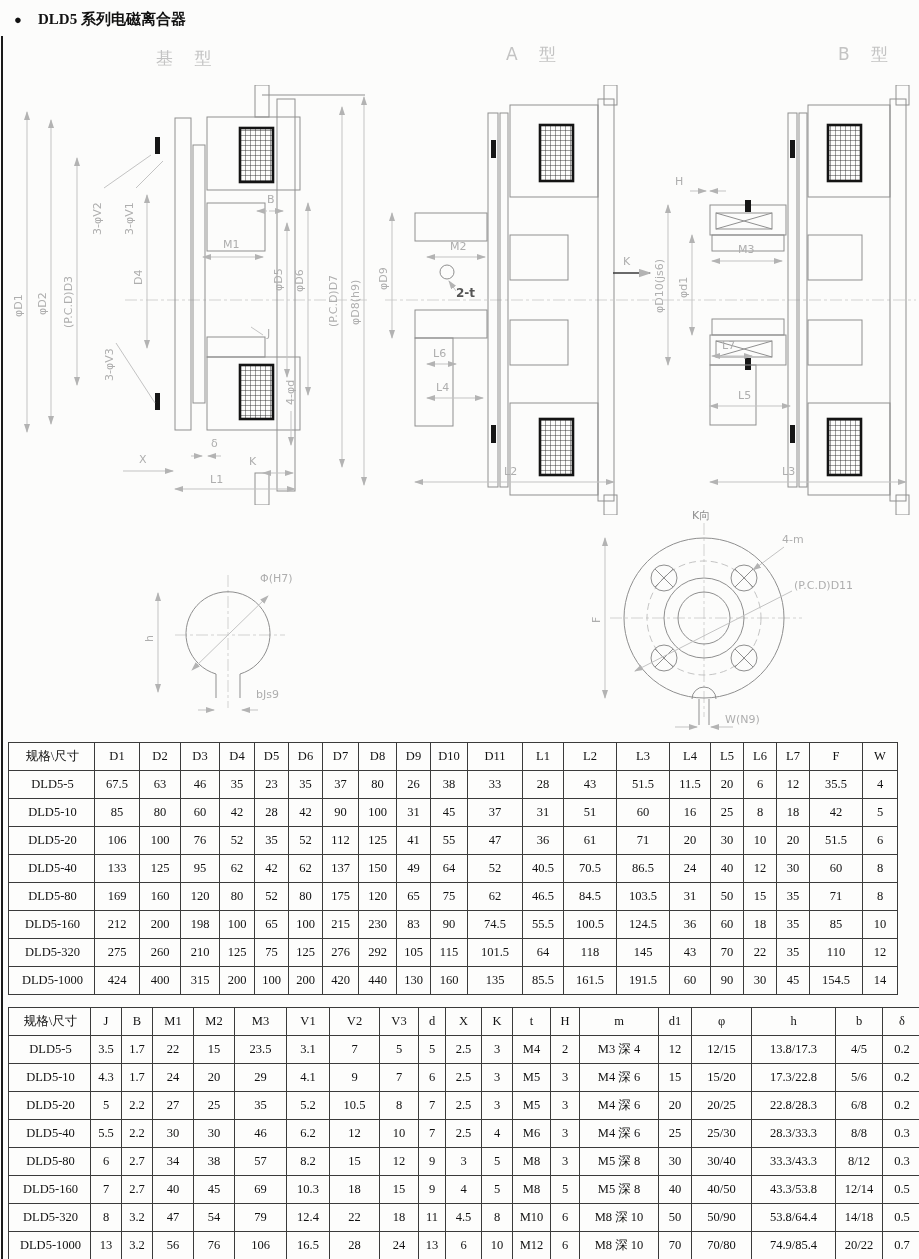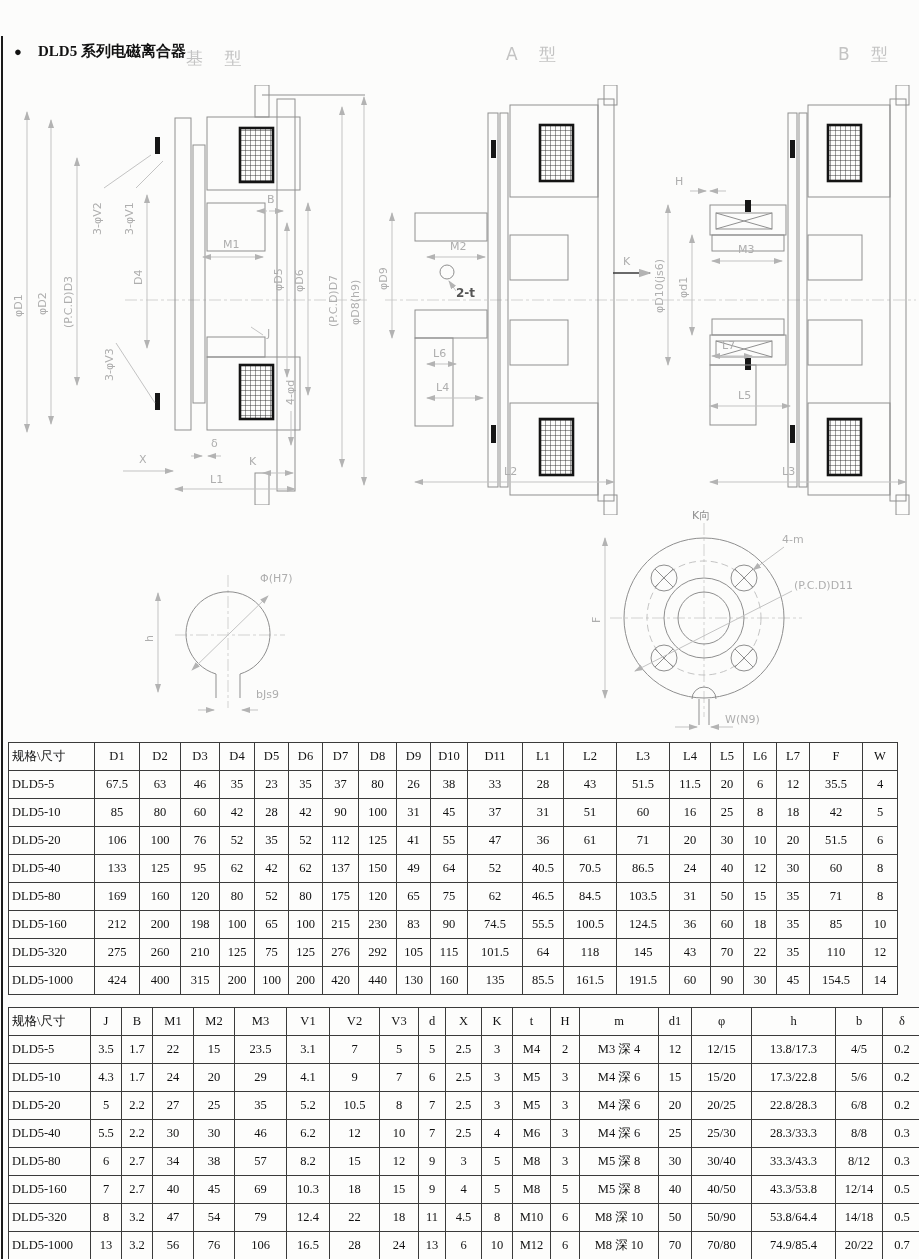--- a/index.html
+++ b/index.html
@@ -1,48 +1,48 @@
 <!DOCTYPE html>
 <html><head>
 <meta charset="utf-8">
 <style>
   html,body{margin:0;padding:0;background:#fff;}
   #page{position:relative;width:919px;height:1259px;background:#fcfcfb;overflow:hidden;
         font-family:"Liberation Serif",serif;color:#111;}
   #leftrule{position:absolute;left:1px;top:36px;width:2px;height:1223px;background:#1a1a1a;}
-  #title{position:absolute;left:14px;top:10px;font-size:15px;font-weight:bold;margin-top:32px;}
+  #title{position:absolute;left:14px;top:10px;font-size:15px;font-weight:bold;}
   #title .bullet{display:inline-block;width:24px;font-size:13px;}
   .dwg-title{position:absolute;font-family:"DejaVu Sans",sans-serif;font-size:17px;
              color:#c3c3c3;letter-spacing:8px;white-space:nowrap;}
   svg{position:absolute;}
   svg text{font-family:"DejaVu Sans",sans-serif;font-size:11px;fill:#aeaeae;}
   svg text.dark{fill:#555;font-weight:bold;font-size:12px;}
   .out{stroke:#8f8f8f;stroke-width:1;fill:none;}
   .hat{stroke:#9a9a9a;stroke-width:0.8;}
   .coil{stroke:#141414;stroke-width:2.6;}
   .dim{stroke:#c3c3c3;stroke-width:1;fill:none;}
   .cl{stroke:#c0c0c0;stroke-width:0.7;stroke-dasharray:12 3 3 3;fill:none;}
   .dash{stroke:#b5b5b5;stroke-width:0.8;stroke-dasharray:7 4;fill:none;}
   .blk{fill:#161616;stroke:none;}
   table{position:absolute;border-collapse:collapse;table-layout:fixed;background:#fdfdfc;}
   th,td{border:1px solid #3b3b3b;text-align:center;font-size:12.5px;font-weight:normal;
         height:27px;padding:0 1px;overflow:hidden;white-space:nowrap;}
-  th:first-child,td:first-child{text-align:left;padding-left:3px;}
+  th:first-child,td:first-child{text-align:center;padding-left:3px;}
 </style>
 </head>
 <body>
 
 <div id="page">
   <div id="leftrule"></div>
 
   <div id="title">
     <span class="bullet">●</span><span>DLD5 系列电磁离合器</span>
   </div>
 
-  <div class="dwg-title" style="left:156px;top:47px;margin-left:30px;">基 型</div>
+  <div class="dwg-title" style="left:156px;top:47px;">基 型</div>
   <div class="dwg-title" style="left:506px;top:43px;">A 型</div>
   <div class="dwg-title" style="left:838px;top:43px;">B 型</div>
 
   <svg style="left:5px;top:85px;" width="365" height="420" viewBox="0 0 365 420">
     <defs>
       <pattern id="h1" width="6" height="6" patternUnits="userSpaceOnUse" patternTransform="rotate(45)">
         <line x1="0" y1="0" x2="0" y2="6" class="hat"></line>
         </pattern>
       <pattern id="g1" width="5" height="5" patternUnits="userSpaceOnUse">
         <path d="M0,0H5M0,0V5" stroke="#2a2a2a" stroke-width="0.9" fill="none"></path>

